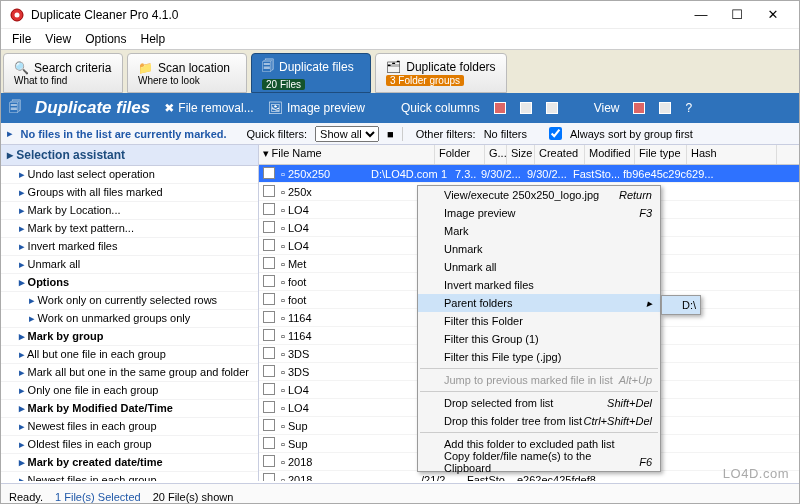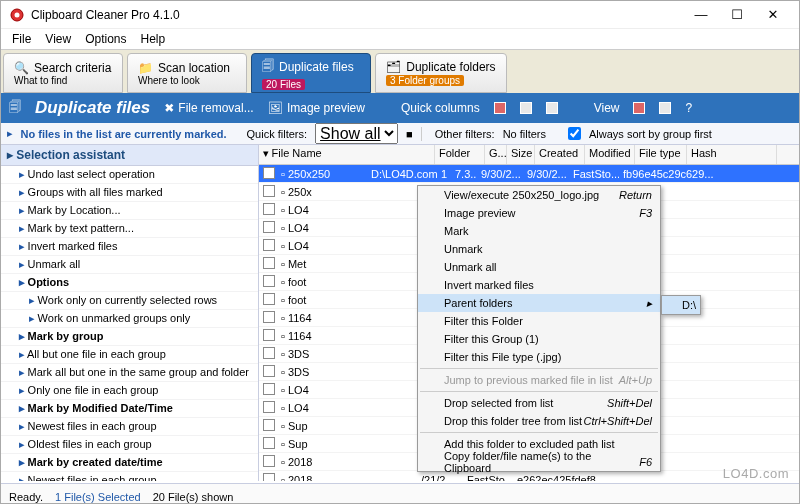--- a/index.html
+++ b/index.html
@@ -9,28 +9,28 @@
 .title-bar .title { flex:1; font-size:12px;}
 .win-btn { width:36px; height:26px; text-align:center; line-height:26px; font-size:13px;}
 .menu-bar { height:20px; display:flex; align-items:center; padding:0 4px; font-size:12px;}
 .menu-bar span { padding:0 7px;}
 .tab-strip { height:44px; display:flex; background:#ece9d8; border-top:1px solid #ccc;}
 .tab { display:flex; align-items:flex-start; flex-direction:column; justify-content:center; padding:2px 10px; border:1px solid #bbb; background:linear-gradient(#fdfdfd,#e8e8e8); border-radius:4px 4px 0 0; margin:3px 2px 0 2px; position:relative; min-width:120px;}
 .tab.active { background:#2e72bb;color:#fff; border-color:#1d4c7e;}
 .tab .tab-top { display:flex; align-items:center; gap:5px; font-size:12px;}
 .tab .tab-sub { font-size:10px;}
 .tab .badge { padding:0 4px; border-radius:2px; font-size:10px; display:inline-block;}
-.badge.green{ background:#be185d;color:#fff;}
+.badge.green{ background:#14532d;color:#fff;}
 .badge.orange{ background:#e07b00;color:#fff;}
 .blue-header { background:#2e72bb; color:#fff; height:30px; display:flex; align-items:center; padding:0 8px; gap:14px; font-size:12px;}
 .blue-header .page-title { font-size:17px; font-weight:bold; font-style:italic;}
 .blue-header .hdr-btn { display:flex; align-items:center; gap:4px;}
 .blue-header .mini { width:12px;height:12px;border:1px solid #fff;display:inline-block;}
 .filter-bar { background:#f4f6fb; border-bottom:1px solid #c8cde0; height:22px; display:flex; align-items:center; padding:0 6px; gap:8px; font-size:11px;}
-.filter-bar select{font-size:16px;text-decoration:underline;}
+.filter-bar select{font-size:11px;}
 .content { display:flex; height:336px;}
 .sidebar { width:258px; border-right:1px solid #c8cde0; overflow-y:auto; background:#fff;}
 .sb-title { background:#e0e8f9; color:#1d4c7e; font-weight:bold; padding:3px 6px; border-bottom:1px solid #c8cde0; font-size:12px;}
 .sb-item { padding:2px 6px 2px 18px; font-size:11px; border-bottom:1px solid #f2f2f3; white-space:nowrap; text-overflow:ellipsis; overflow:hidden;}
 .sb-item.bold { font-weight:bold; color:#000;}
 .sb-item.opt { padding-left:28px;}
 .main { flex:1; position:relative; overflow:hidden;}
 .grid-header { display:flex; background:#f7f7f7; border-bottom:1px solid #ccc; height:20px; font-size:11px;}
 .gh { padding:2px 4px; border-right:1px solid #ddd; overflow:hidden; white-space:nowrap;}
 .rows { overflow:hidden;}
@@ -56,21 +56,21 @@
 </head>
 <body>
 
 <div class="title-bar">
   <span class="icon">
     <svg width="16" height="16">
         <circle cx="8" cy="8" r="6" fill="#d33" stroke="#900"></circle>
         <circle cx="8" cy="8" r="2.5" fill="#fff"></circle>
       </svg>
   </span>
-  <span class="title">Clipboard Cleaner Pro 4.1.0</span>
+  <span class="title">Duplicate Cleaner Pro 4.1.0</span>
   <span class="win-btn">—</span>
   <span class="win-btn">☐</span>
   <span class="win-btn">✕</span>
 </div>
 
 <div class="menu-bar">
   <span>File</span>
   <span>View</span>
   <span>Options</span>
   <span>Help</span>

